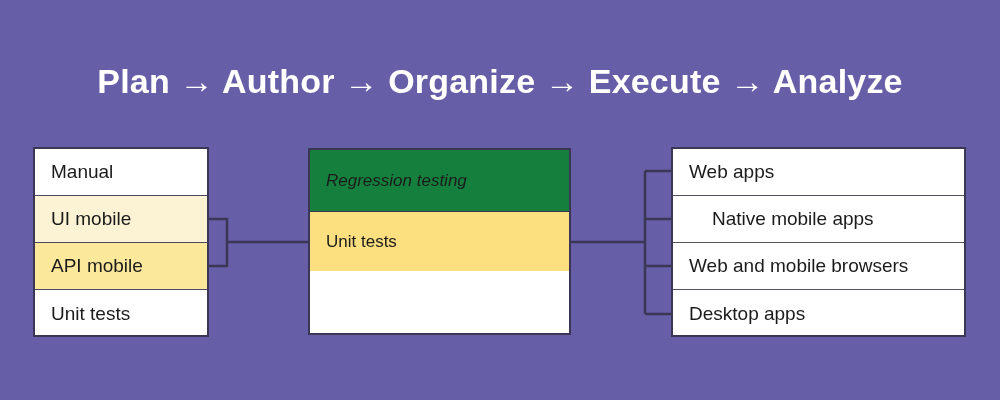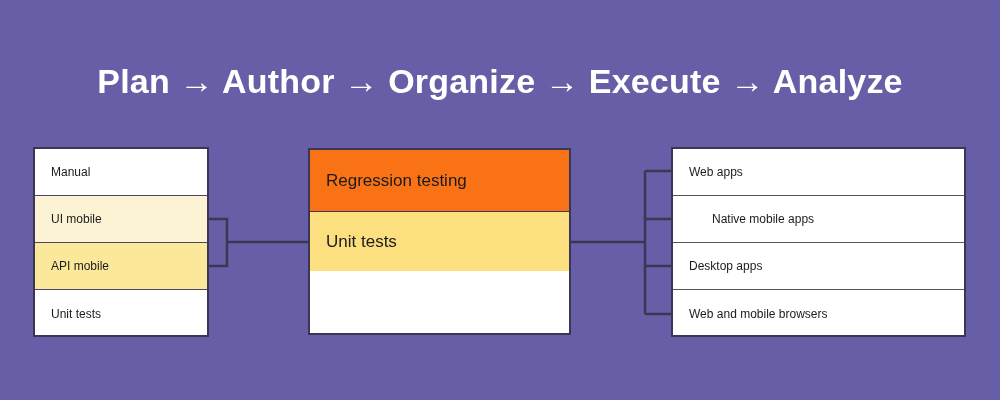--- a/index.html
+++ b/index.html
@@ -42,21 +42,21 @@
     border: 2px solid #3A3654;
     background: #FFFFFF;
     overflow: hidden;
   }
   .row {
     box-sizing: border-box;
     display: flex;
     align-items: center;
     width: 100%;
     color: #1B1B1B;
-    font-size: 12px;
+    font-size: 19px;
     line-height: 20px;
     padding-left: 16px;
   }
 
   
   #col-left { left: 33px; top: 147px; width: 176px; height: 190px; }
   #col-left .row { height: 47px; border-bottom: 1.5px solid #4A4663; }
   #col-left .row:last-child { height: 48px; border-bottom: none; }
 
   
@@ -93,40 +93,40 @@
     </div>
     <div class="row" style="background: rgb(252, 232, 154);">
       <span>API mobile</span>
     </div>
     <div class="row" style="background: rgb(255, 255, 255);">
       <span>Unit tests</span>
     </div>
   </div>
 
   <div id="col-middle" class="col-box">
-    <div class="row" style="background: #f97316;">
+    <div class="row" style="background: #15803d; font-style: italic;">
       <span>Regression testing</span>
     </div>
     <div class="row" style="background: rgb(252, 223, 126);">
       <span>Unit tests</span>
     </div>
   </div>
 
   <div id="col-right" class="col-box">
     <div class="row" style="background: rgb(255, 255, 255);">
       <span>Web apps</span>
     </div>
     <div class="row" style="background: rgb(255, 255, 255); padding-left: 39px;">
       <span>Native mobile apps</span>
     </div>
     <div class="row" style="background: rgb(255, 255, 255);">
-      <span>Desktop apps</span>
+      <span>Web and mobile browsers</span>
     </div>
     <div class="row" style="background: rgb(255, 255, 255);">
-      <span>Web and mobile browsers</span>
+      <span>Desktop apps</span>
     </div>
   </div>
 
   <svg id="connectors" viewBox="0 0 1000 400" xmlns="http://www.w3.org/2000/svg">
     <g id="connector-group" fill="none" stroke="#3A3654" stroke-width="2.5" stroke-linecap="butt">
 
       <path d="M 209 219 L 227 219 L 227 266 L 209 266"></path>
       <path d="M 227 242 L 308 242"></path>
 
       <path d="M 571 242 L 645 242"></path>

